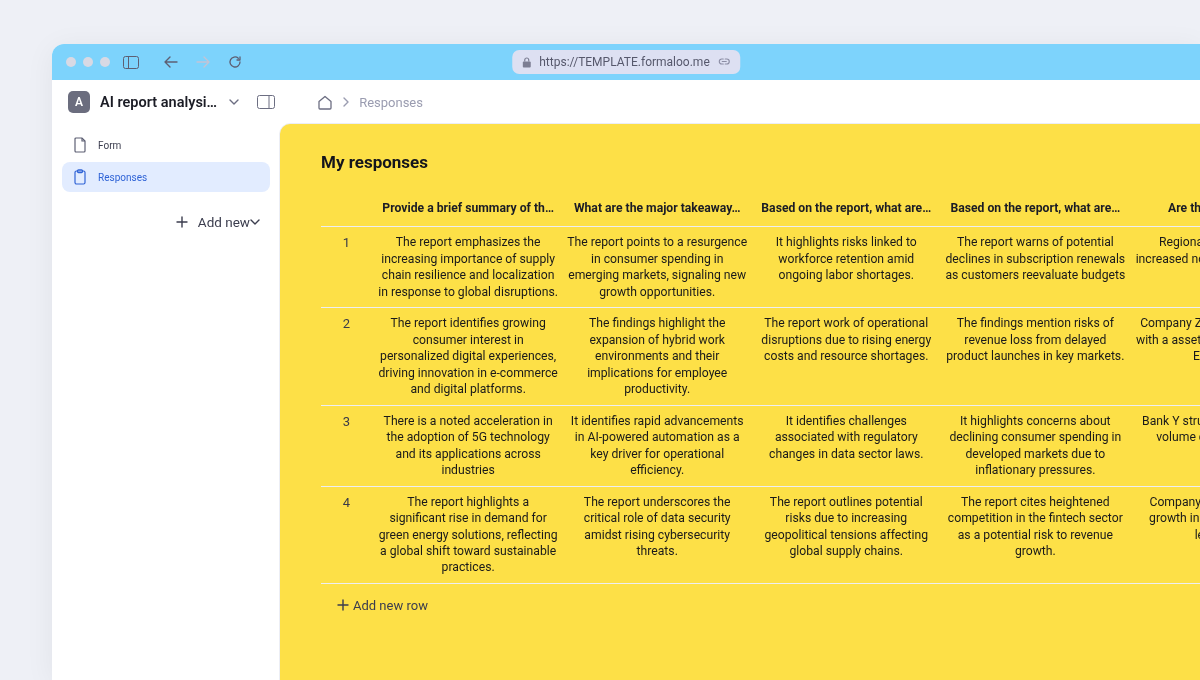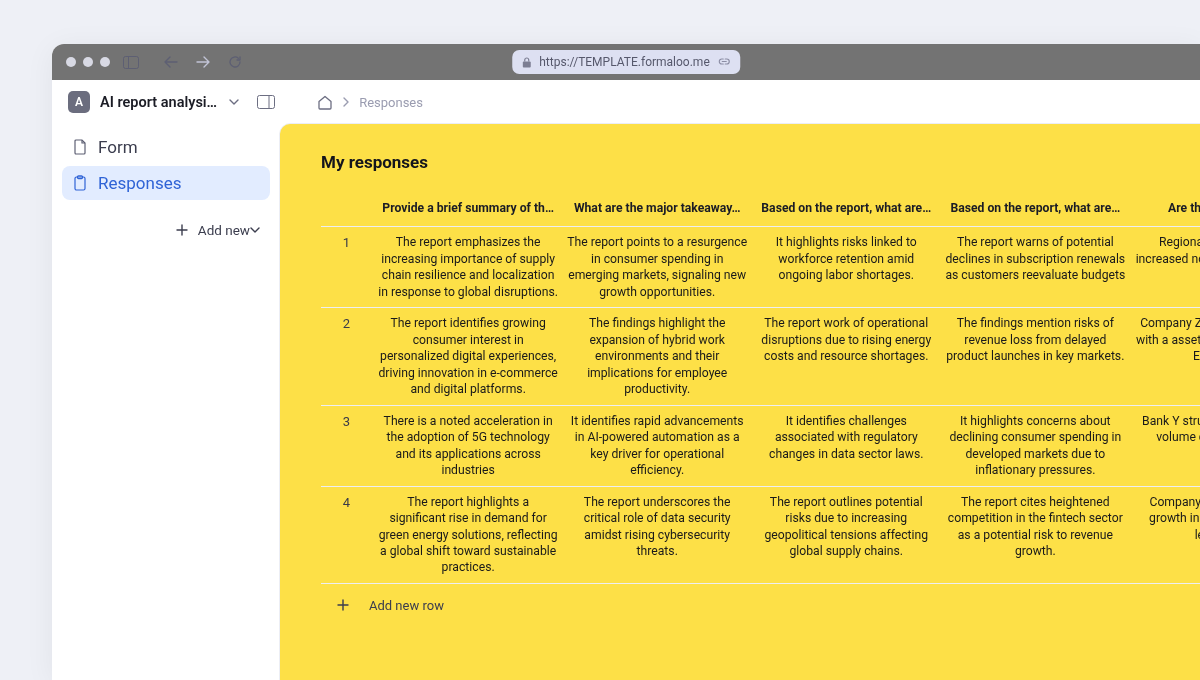--- a/index.html
+++ b/index.html
@@ -20,21 +20,21 @@
     bottom: 0;
     background: #ffffff;
     border-radius: 12px 0 0 0;
     box-shadow: 0 4px 30px rgba(0,0,0,0.06);
     overflow: hidden;
     display: flex;
     flex-direction: column;
   }
   .browser-chrome {
     height: 36px;
-    background: #737373;
+    background: #7dd3fc;
     display: flex;
     align-items: center;
     padding: 0 14px;
     gap: 12px;
   }
   .traffic-lights { display: flex; gap: 7px; }
   .tl-dot { width: 10px; height: 10px; border-radius: 50%; background: #d8d9e4; }
   .chrome-icon {
     width: 18px; height: 18px;
     display: inline-flex; align-items: center; justify-content: center;
@@ -94,21 +94,21 @@
   .app-split { flex:1; display:flex; }
   .sidebar {
     width: 228px;
     padding: 6px 10px;
     display:flex; flex-direction:column; gap:2px;
   }
   .side-item {
     display:flex; align-items:center; gap:10px;
     padding: 7px 10px;
     border-radius: 8px;
-    color:#3b3d4e; font-size:17px;
+    color:#3b3d4e; font-size:10px;
     cursor:pointer;
   }
   .side-item.active { background:#e2ecff; color:#2f63d6; }
   .side-item.active .side-ico { color:#2f63d6; }
   .side-ico { width:16px; height:16px; display:flex; align-items:center; justify-content:center; color:#5d5f73; }
   .side-add {
     display:flex; align-items:center; justify-content:flex-end;
     padding: 10px 10px; margin-top:10px;
     color:#3b3d4e; font-size:13.5px; cursor:pointer;
   }
@@ -143,21 +143,21 @@
   }
   table.data th {
     font-weight:700; font-size:12.2px; color:#1b1c25;
     white-space:nowrap; overflow:hidden; text-overflow:ellipsis;
     padding-top:10px; padding-bottom:10px;
   }
   col.rownum { width: 52px; }
   col.c { width: 180px; }
   td.rownum { text-align:center; vertical-align:middle; color:#3a3b48; font-size:13px;}
   .add-row {
-    display:flex; align-items:center; gap:20px;
+    display:flex; align-items:center; gap:4px;
     padding: 14px 0 0 16px;
     color:#3b3d4e; font-size:13px; cursor:pointer;
   }
   .add-row .plus { font-size:14px; color:#3b3d4e; }
   svg { display:block; }
 </style>
 </head>
 <body>
 
 <div class="browser-window">

